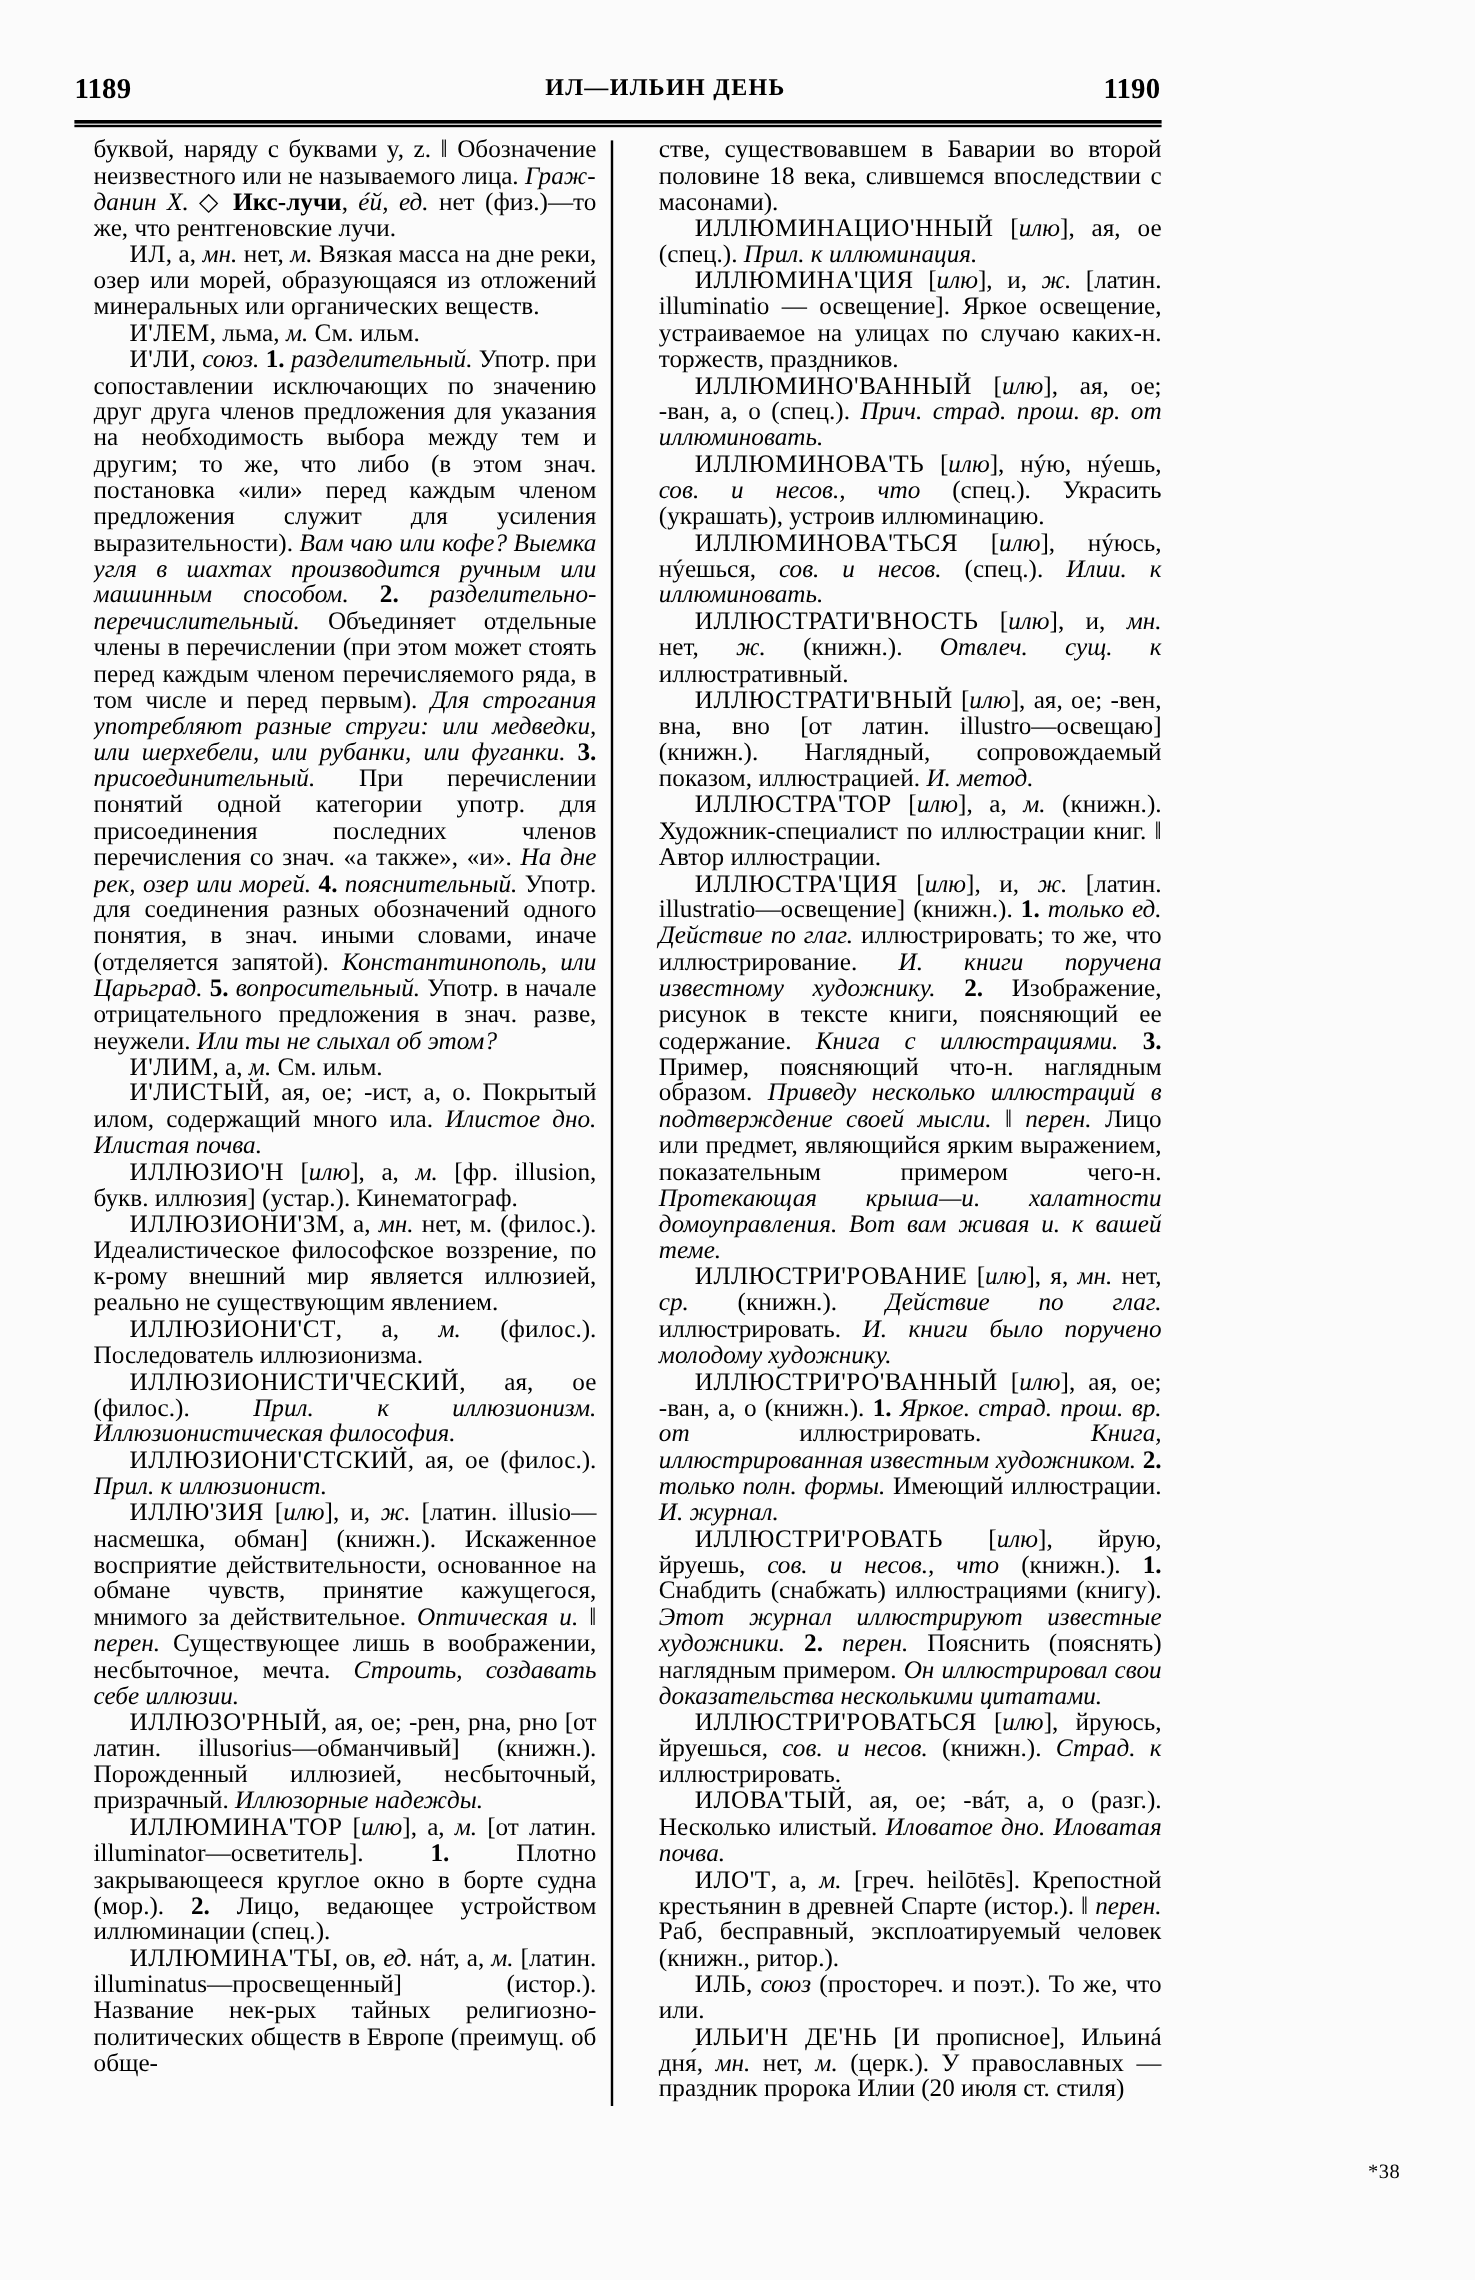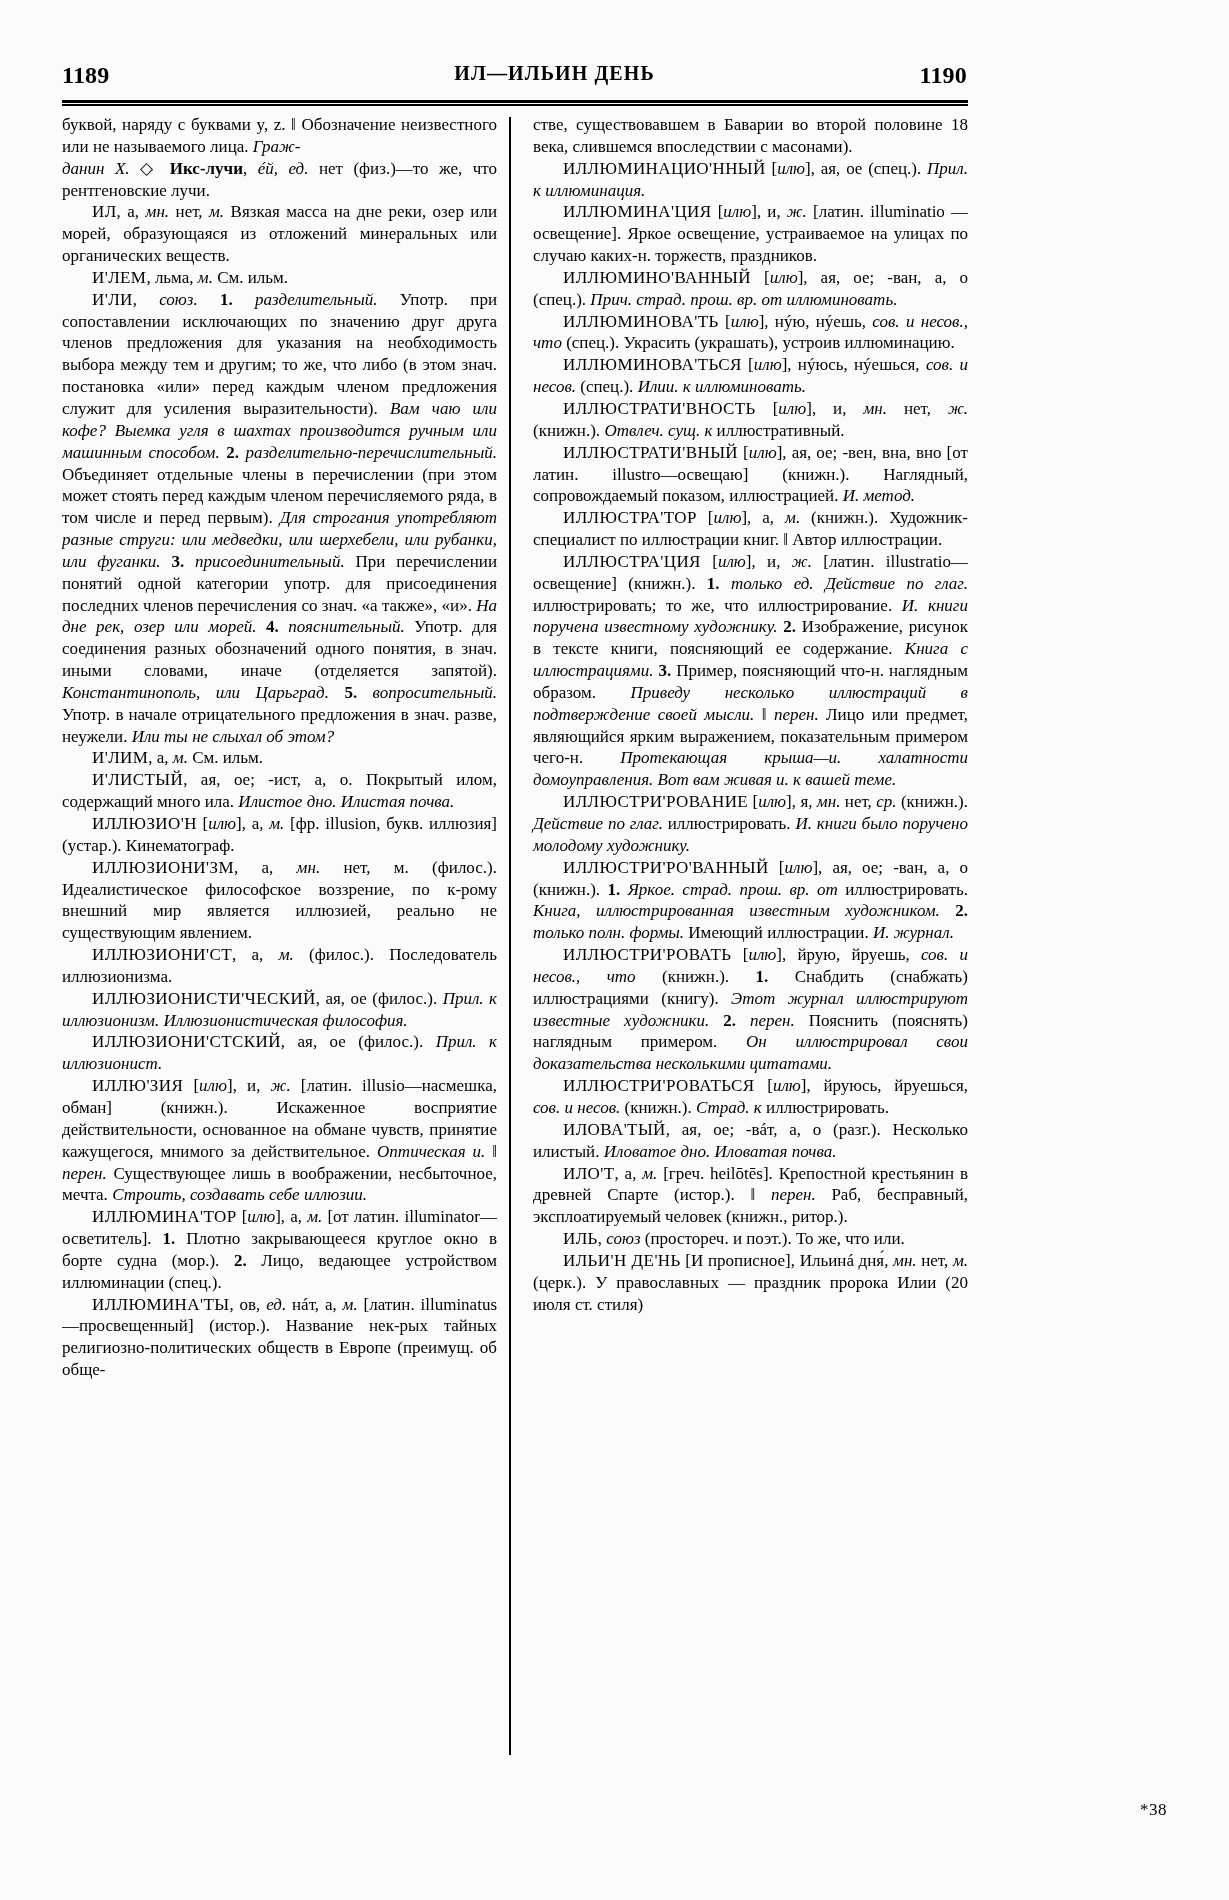--- a/index.html
+++ b/index.html
@@ -75,26 +75,27 @@
     position: absolute;
     left: 62px;
     top: 114px;
     width: 906px;
     height: 1650px;
     display: flex;
     gap: 0;
   }
   .col {
     width: 435px;
-    font-size: 17px;
+    font-size: 21px;
     line-height: 21.85px;
     text-align: justify;
     text-justify: inter-word;
     hyphens: manual;
     overflow: hidden;
+    margin-left: 16px;
   }
   .col-left  { padding-right: 12px; }
   .col-right { padding-left: 22px; }
 
   .col-divider {
     width: 2px;
     background: #000;
     margin: 3px 0 0 0;
     height: 1638px;
     flex: 0 0 2px;
@@ -146,20 +147,21 @@
         <p class="ind"><span class="hw">И'ЛЕМ</span><span>, льма, <i>м.</i> См. ильм.</span></p>
         <p class="ind"><span class="hw">И'ЛИ</span><span>, <i>союз.</i> <b>1.</b> <i>разделительный.</i> Употр. при сопоставлении исключающих по значению друг друга членов предложения для указания на необходимость выбора между тем и другим; то же, что либо (в этом знач. постановка «или» перед каждым членом предложения служит для усиления выразительности). <i>Вам чаю или кофе? Выемка угля в шахтах производится ручным или машинным способом.</i> <b>2.</b> <i>разделительно-перечислительный.</i> Объединяет отдельные члены в перечислении (при этом может стоять перед каждым членом перечисляемого ряда, в том числе и перед первым). <i>Для строгания употребляют разные струги: или медведки, или шерхебели, или рубанки, или фуганки.</i> <b>3.</b> <i>присоединительный.</i> При перечислении понятий одной категории употр. для присоединения последних членов перечисления со знач. «а также», «и». <i>На дне рек, озер или морей.</i> <b>4.</b> <i>пояснительный.</i> Употр. для соединения разных обозначений одного понятия, в знач. иными словами, иначе (отделяется запятой). <i>Константинополь, или Царьград.</i> <b>5.</b> <i>вопросительный.</i> Употр. в начале отрицательного предложения в знач. разве, неужели. <i>Или ты не слыхал об этом?</i></span></p>
         <p class="ind"><span class="hw">И'ЛИМ</span><span>, а, <i>м.</i> См. ильм.</span></p>
         <p class="ind"><span class="hw">И'ЛИСТЫЙ</span><span>, ая, ое; -ист, а, о. Покрытый илом, содержащий много ила. <i>Илистое дно. Илистая почва.</i></span></p>
         <p class="ind"><span class="hw">ИЛЛЮЗИО'Н</span><span> [<i>илю</i>], а, <i>м.</i> [фр. illusion, букв. иллюзия] (устар.). Кинематограф.</span></p>
         <p class="ind"><span class="hw">ИЛЛЮЗИОНИ'ЗМ</span><span>, а, <i>мн.</i> нет, м. (филос.). Идеалистическое философское воззрение, по к-рому внешний мир является иллюзией, реально не существующим явлением.</span></p>
         <p class="ind"><span class="hw">ИЛЛЮЗИОНИ'СТ</span><span>, а, <i>м.</i> (филос.). Последователь иллюзионизма.</span></p>
         <p class="ind"><span class="hw">ИЛЛЮЗИОНИСТИ'ЧЕСКИЙ</span><span>, ая, ое (филос.). <i>Прил. к иллюзионизм. Иллюзионистическая философия.</i></span></p>
         <p class="ind"><span class="hw">ИЛЛЮЗИОНИ'СТСКИЙ</span><span>, ая, ое (филос.). <i>Прил. к иллюзионист.</i></span></p>
         <p class="ind"><span class="hw">ИЛЛЮ'ЗИЯ</span><span> [<i>илю</i>], и, <i>ж.</i> [латин. illusio—насмешка, обман] (книжн.). Искаженное восприятие действительности, основанное на обмане чувств, принятие кажущегося, мнимого за действительное. <i>Оптическая и.</i> ‖ <i>перен.</i> Существующее лишь в воображении, несбыточное, мечта. <i>Строить, создавать себе иллюзии.</i></span></p>
+        <p class="ind"><span class="hw">ИЛЛЮЗО'РНЫЙ</span><span>, ая, ое; -рен, рна, рно [от латин. illusorius—обманчивый] (книжн.). Порожденный иллюзией, несбыточный, призрачный. <i>Иллюзорные надежды.</i></span></p>
         <p class="ind"><span class="hw">ИЛЛЮМИНА'ТОР</span><span> [<i>илю</i>], а, <i>м.</i> [от латин. illuminator—осветитель]. <b>1.</b> Плотно закрывающееся круглое окно в борте судна (мор.). <b>2.</b> Лицо, ведающее устройством иллюминации (спец.).</span></p>
         <p class="ind"><span class="hw">ИЛЛЮМИНА'ТЫ</span><span>, ов, <i>ед.</i> нáт, а, <i>м.</i> [латин. illuminatus—просвещенный] (истор.). Название нек-рых тайных религиозно-политических обществ в Европе (преимущ. об обще-</span></p>
       </div>
     <div class="col-divider"></div>
     <div class="col col-right" id="col-right">
         <p>стве, существовавшем в Баварии во второй половине 18 века, слившемся впоследствии с масонами).</p>
         <p class="ind"><span class="hw">ИЛЛЮМИНАЦИО'ННЫЙ</span><span> [<i>илю</i>], ая, ое (спец.). <i>Прил. к иллюминация.</i></span></p>
         <p class="ind"><span class="hw">ИЛЛЮМИНА'ЦИЯ</span><span> [<i>илю</i>], и, <i>ж.</i> [латин. illuminatio — освещение]. Яркое освещение, устраиваемое на улицах по случаю каких-н. торжеств, праздников.</span></p>
         <p class="ind"><span class="hw">ИЛЛЮМИНО'ВАННЫЙ</span><span> [<i>илю</i>], ая, ое; -ван, а, о (спец.). <i>Прич. страд. прош. вр. от иллюминовать.</i></span></p>
         <p class="ind"><span class="hw">ИЛЛЮМИНОВА'ТЬ</span><span> [<i>илю</i>], нýю, нýешь, <i>сов. и несов., что</i> (спец.). Украсить (украшать), устроив иллюминацию.</span></p>

